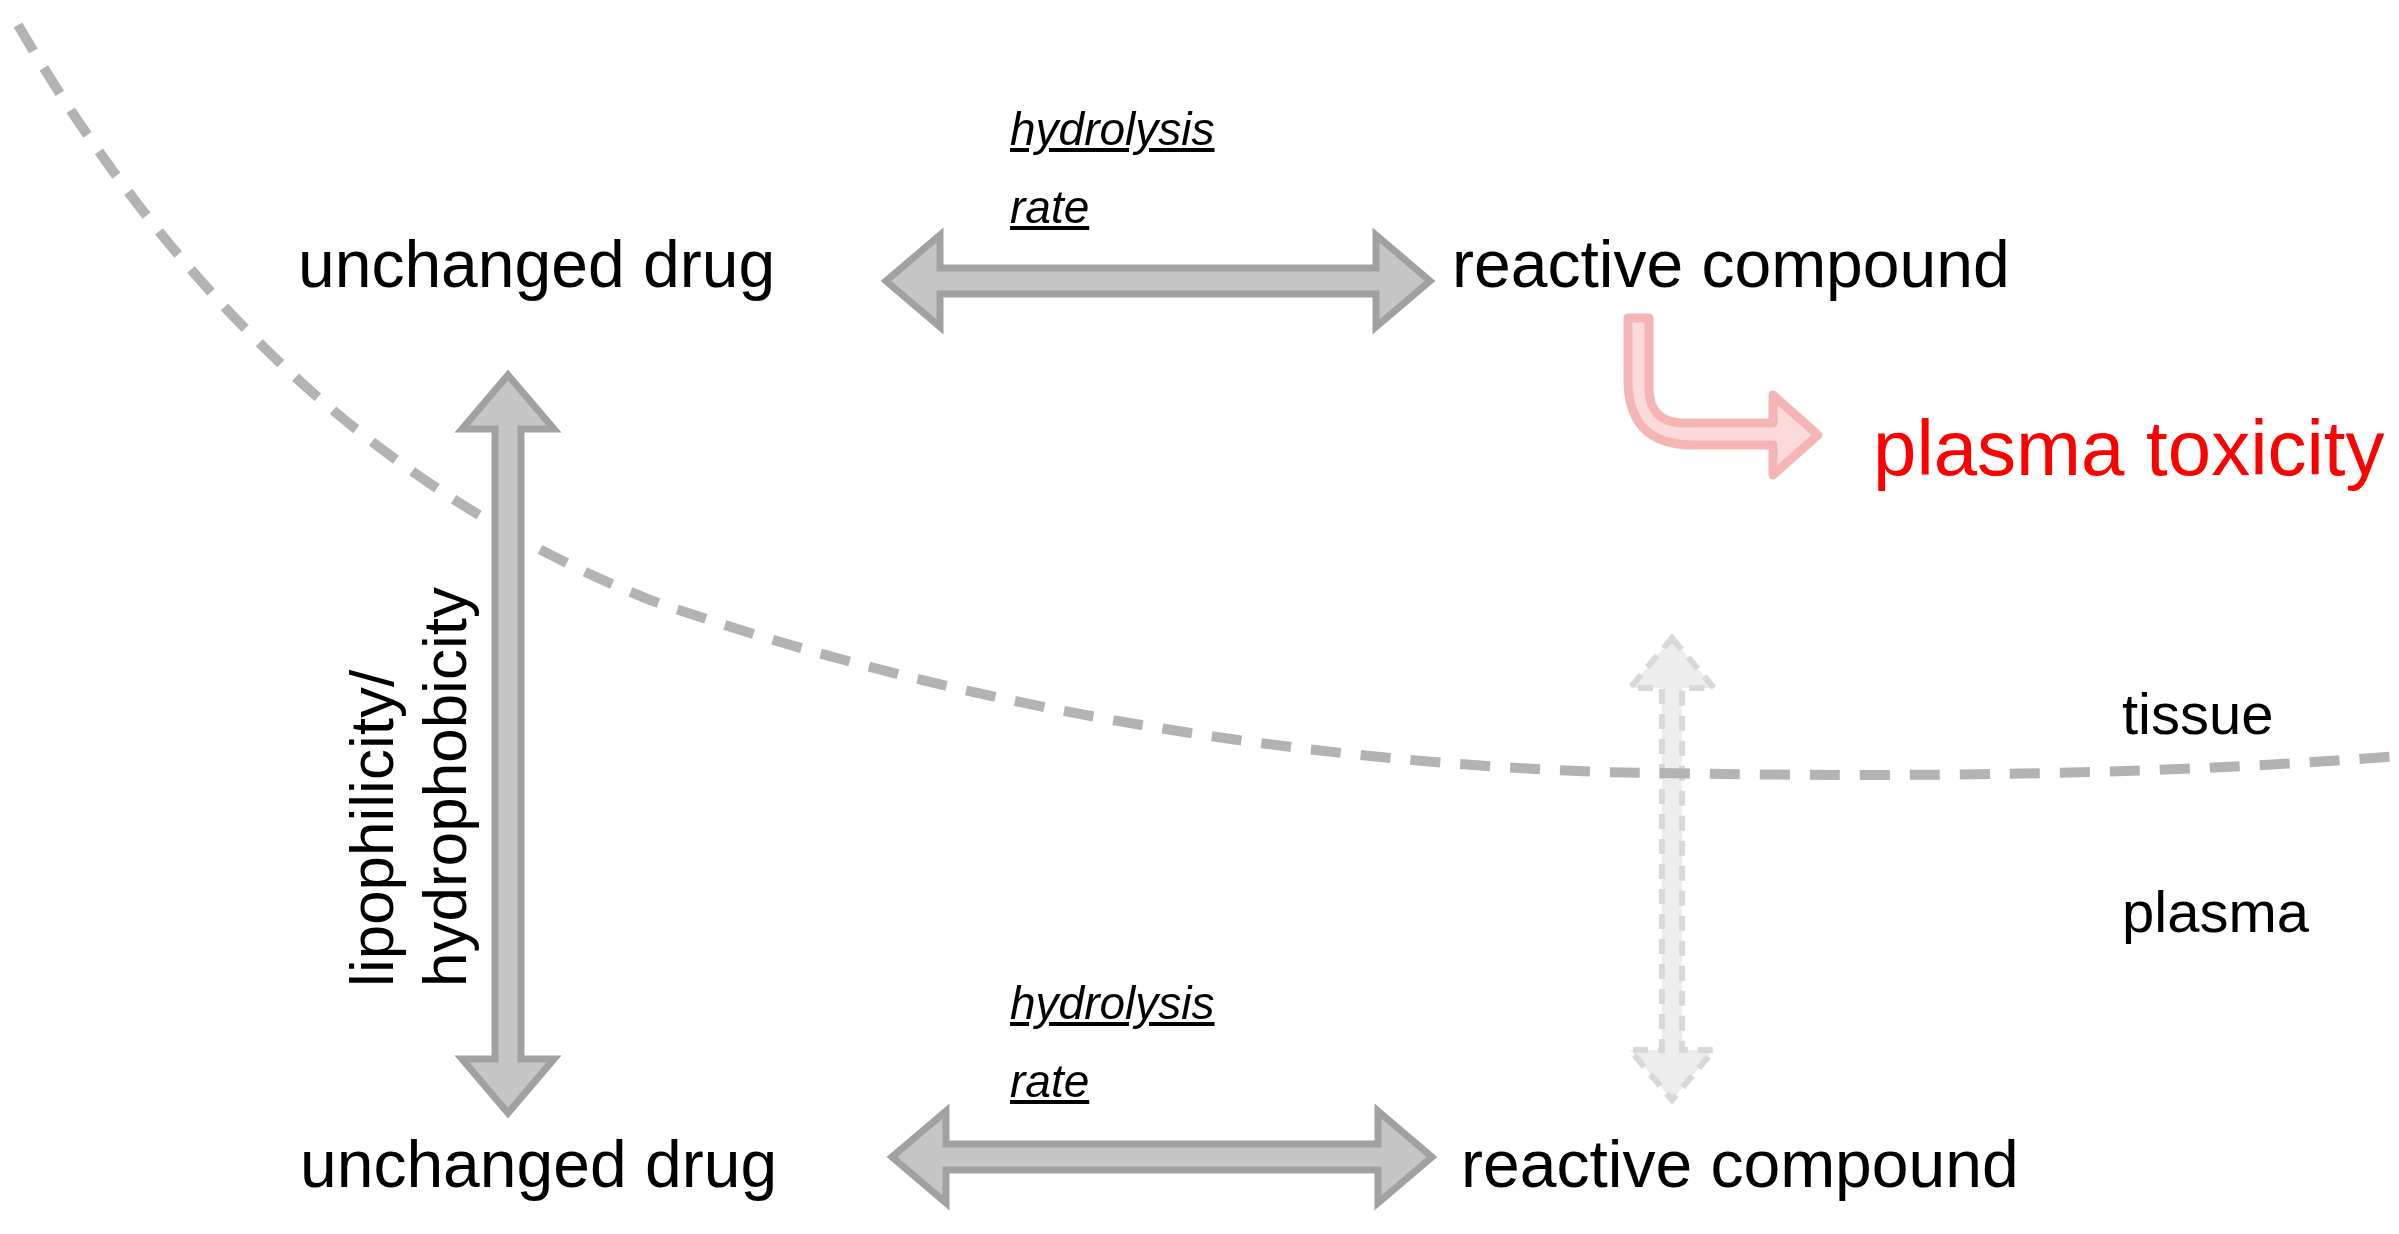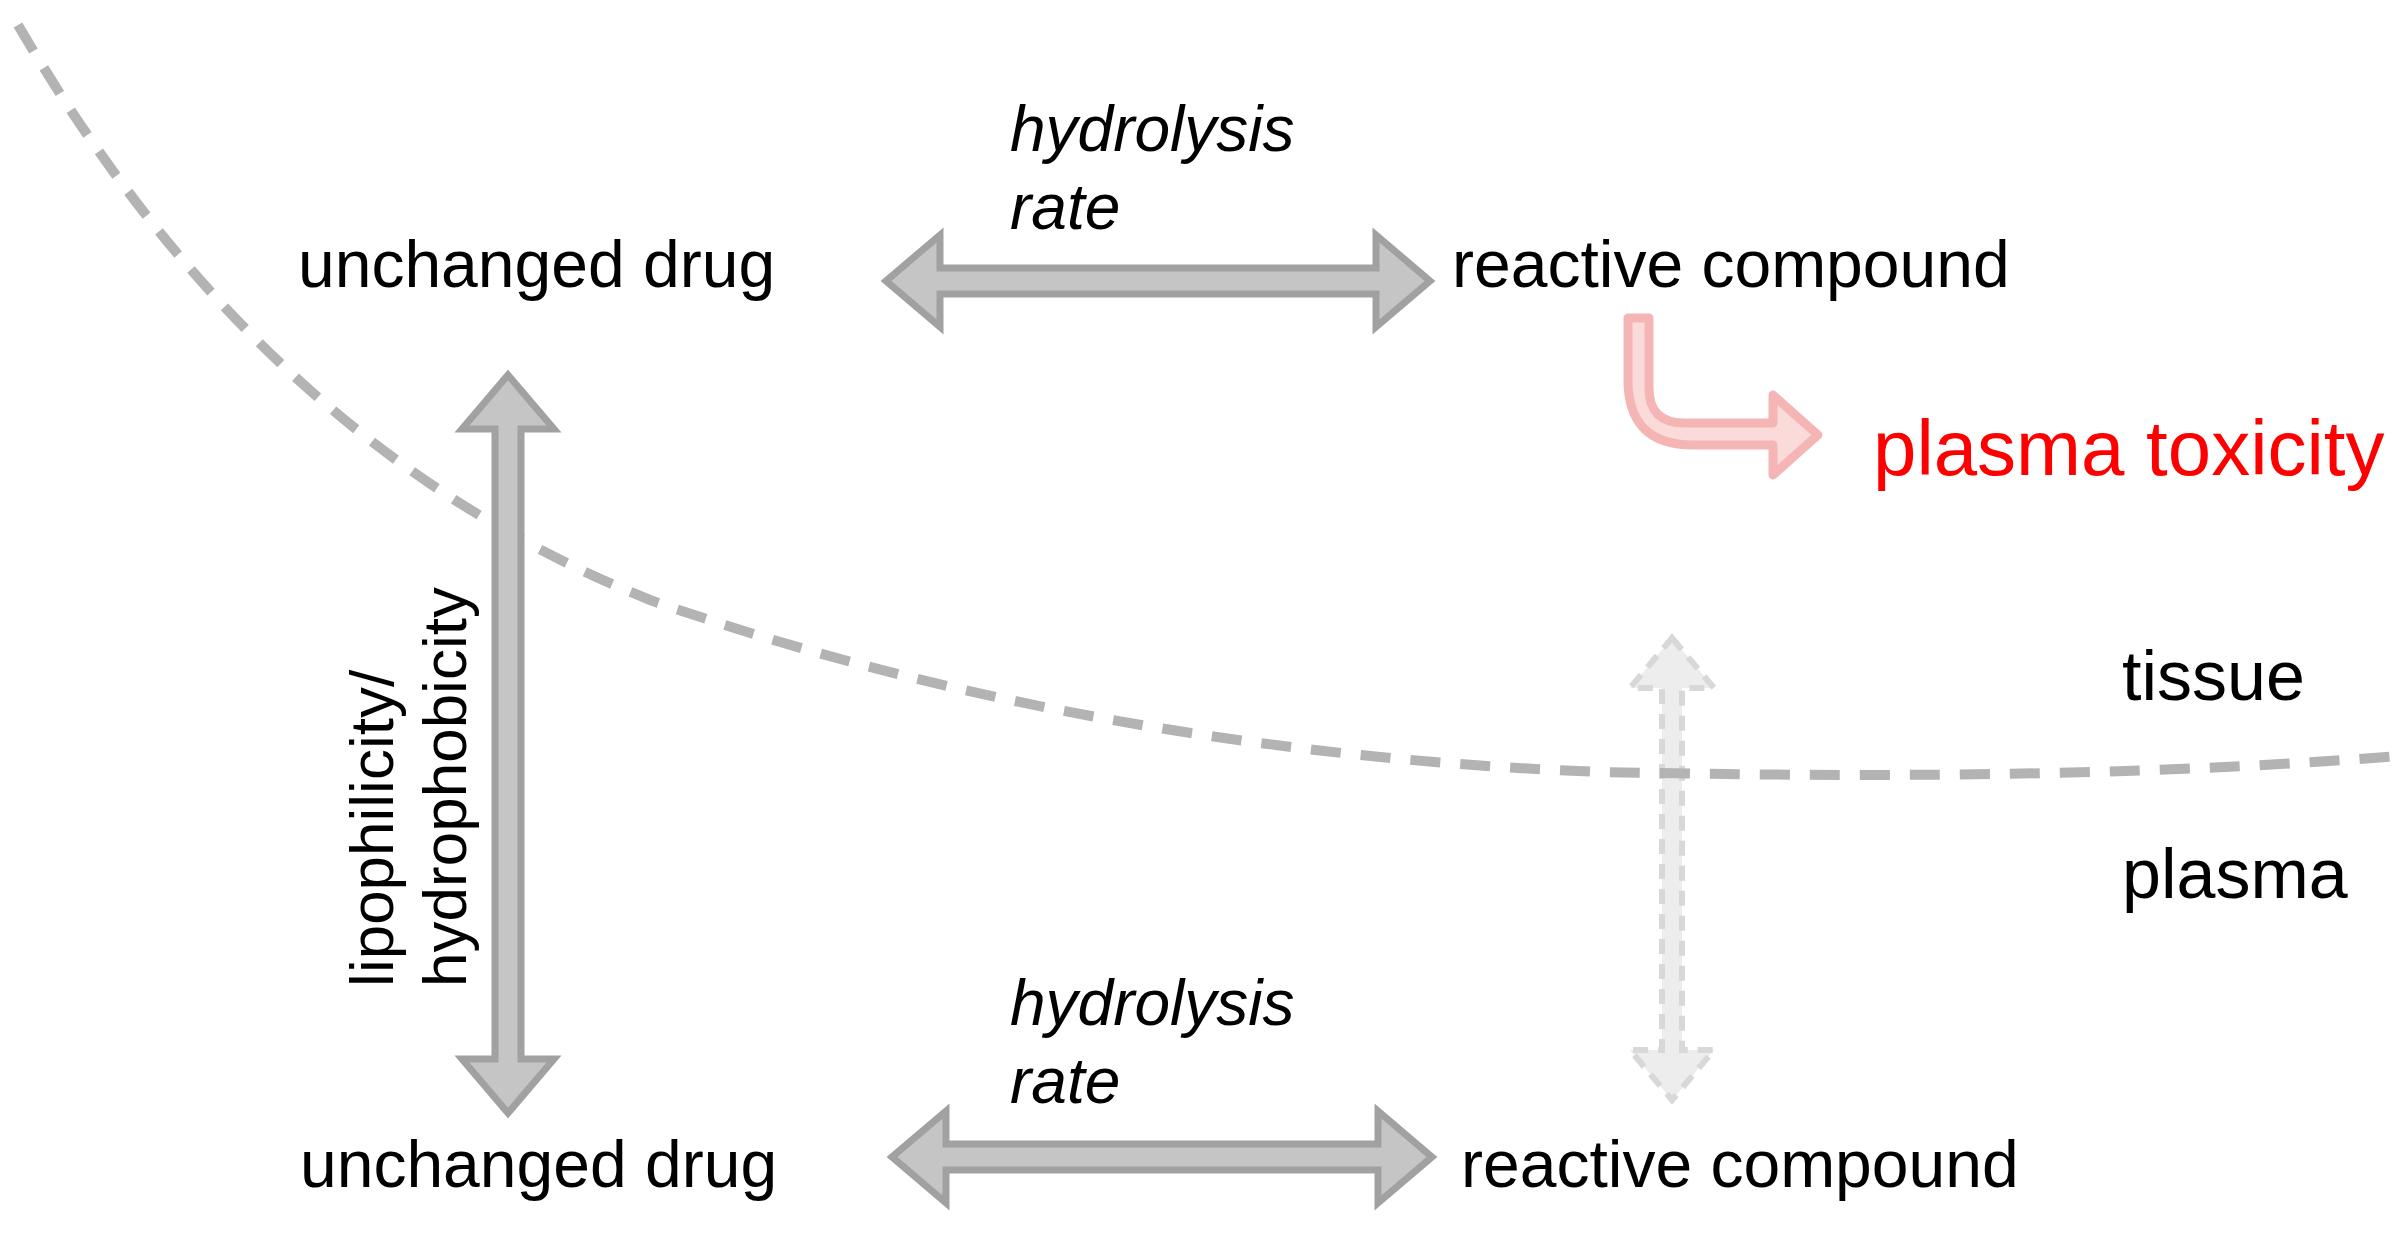--- a/index.html
+++ b/index.html
@@ -37,32 +37,34 @@
   }
   .node-label {
     position: absolute;
     font-size: 66px;
     line-height: 1;
     white-space: nowrap;
     color: var(--text-black);
   }
   .rate-label {
     position: absolute;
-    font-size: 64px;
+    font-size: 46px;
     font-style: italic;
     line-height: 78px;
     white-space: nowrap;
     color: var(--text-black);
+    text-decoration: underline;
   }
   .compartment-label {
     position: absolute;
-    font-size: 70px;
+    font-size: 58px;
     line-height: 1;
     white-space: nowrap;
     color: var(--text-black);
+    margin-top: 44px;
   }
   .toxicity-label {
     position: absolute;
     font-size: 78px;
     line-height: 1;
     white-space: nowrap;
     color: var(--toxicity-red);
   }
   .partition-label {
     position: absolute;

